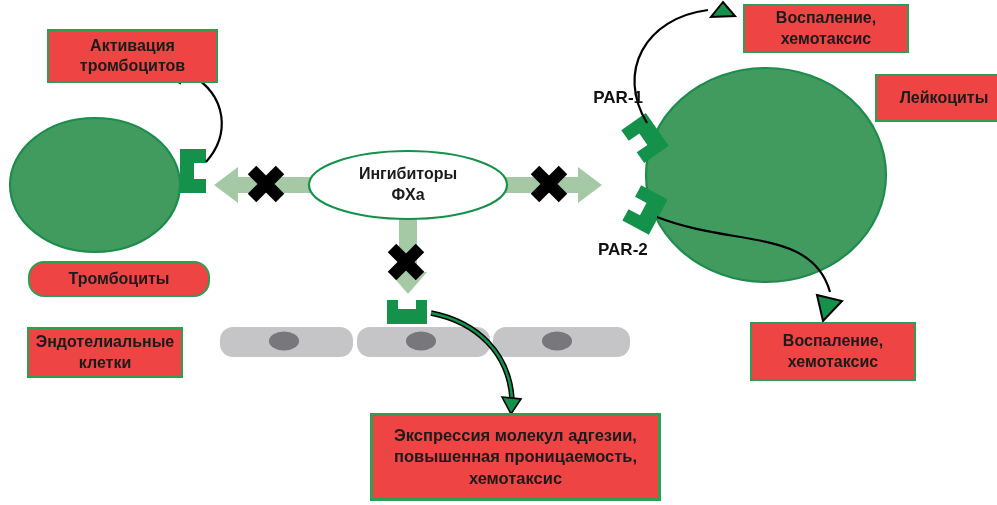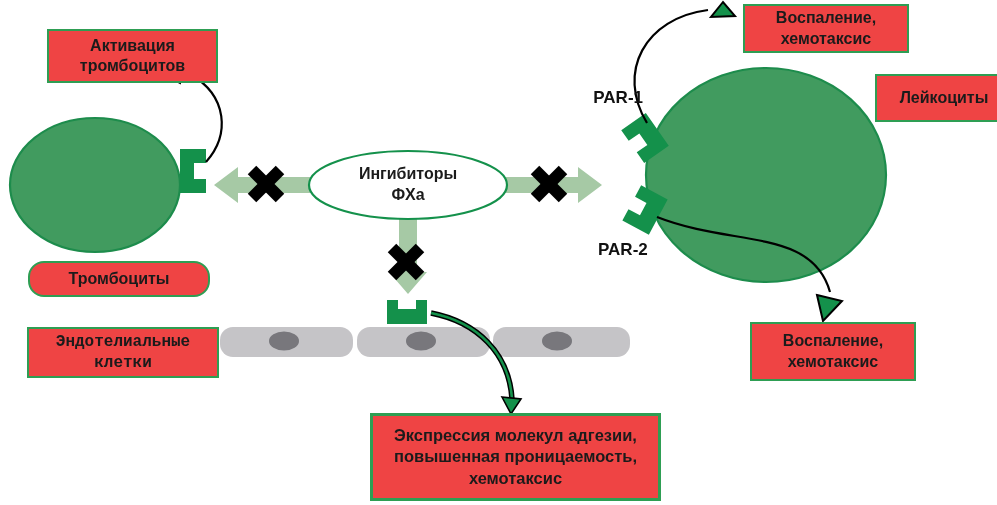--- a/index.html
+++ b/index.html
@@ -13,21 +13,21 @@
     display:flex;align-items:center;justify-content:center;text-align:center;
     font-size:16px;font-weight:600;color:#1b1b1b;line-height:1.28;
     white-space:pre-line;box-sizing:border-box;
   }
   .plain-label{
     position:absolute;font-size:17px;font-weight:600;color:#111;
     white-space:pre-line;text-align:center;
   }
   #box-activation{left:3px;top:29px;width:171px;height:54px;margin-left:44px;}
   #box-platelets{left:28px;top:261px;width:182px;height:36px;border-radius:16px;}
-  #box-endothelial{left:27px;top:327px;width:192px;height:51px;font-family:Liberation Mono, monospace;}
+  #box-endothelial{left:27px;top:327px;width:156px;height:51px;}
   #box-inflammation-top{left:743px;top:4px;width:166px;height:49px;}
   #box-leukocytes{left:875px;top:66px;width:138px;height:48px;margin-top:8px;}
   #box-inflammation-bottom{left:750px;top:322px;width:166px;height:59px;}
   #box-expression{left:370px;top:413px;width:291px;height:88px;border-width:3px;font-size:16.5px;}
   #label-ellipse{
     position:absolute;left:313px;top:157px;width:190px;height:56px;
     display:flex;align-items:center;justify-content:center;text-align:center;
     font-size:16px;font-weight:600;color:#1b1b1b;line-height:1.3;white-space:pre-line;
   }
   #label-par1{left:583px;top:88px;width:60px;text-align:right;}

